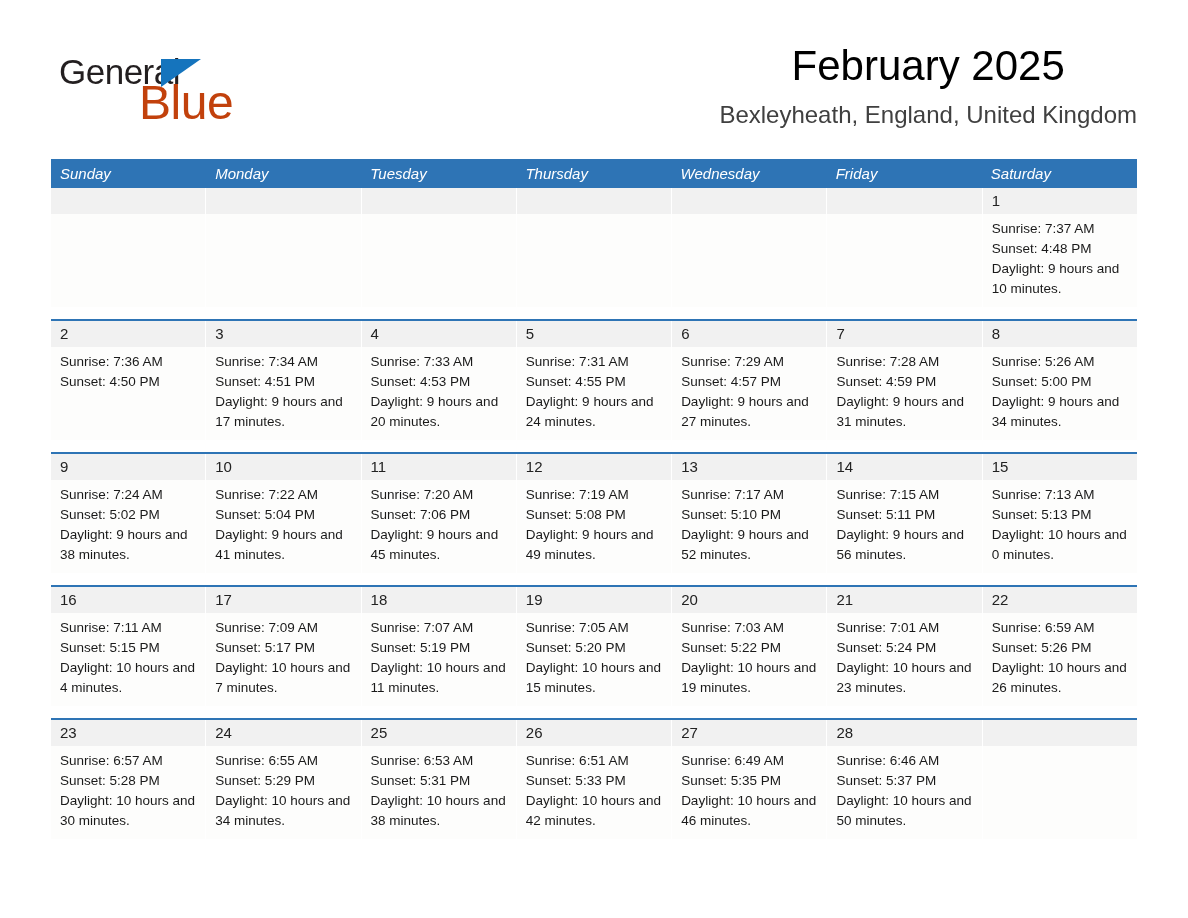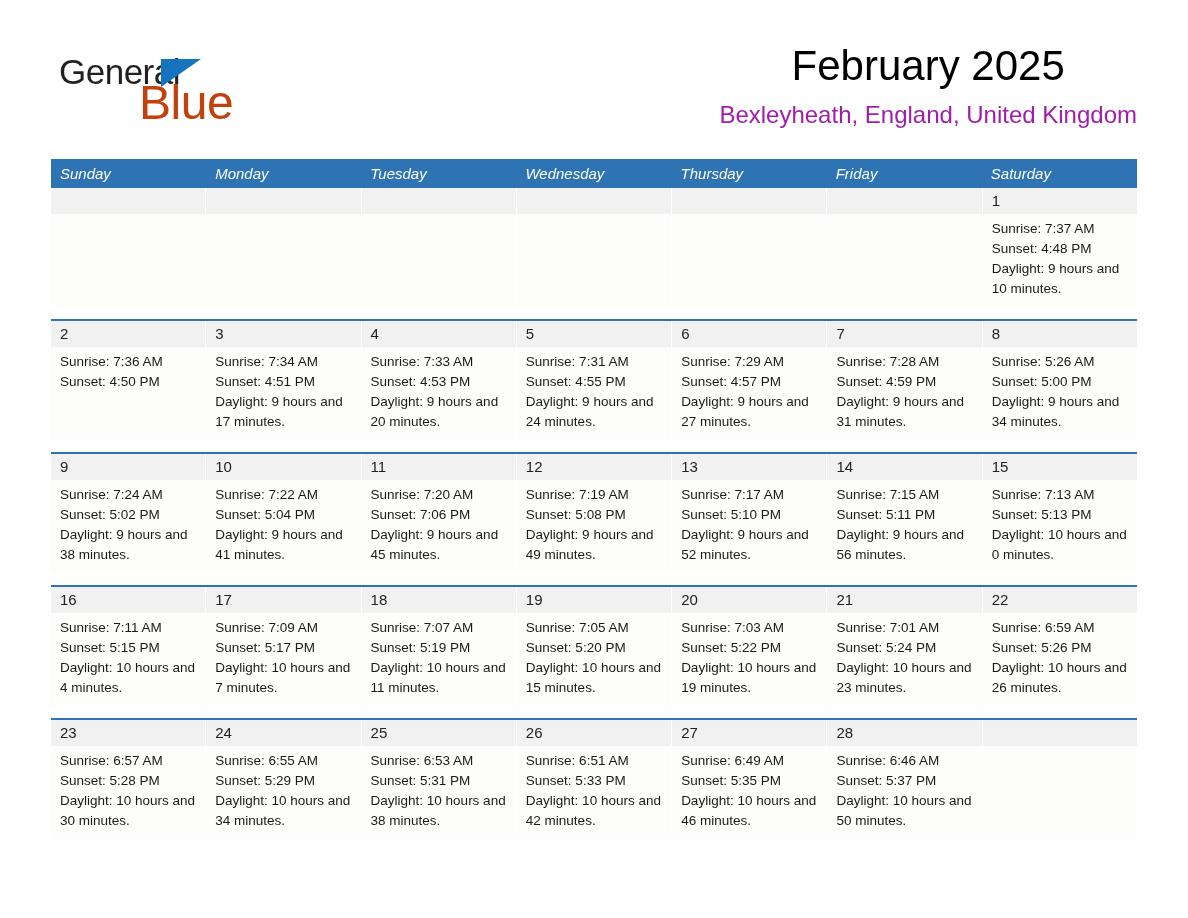--- a/index.html
+++ b/index.html
@@ -75,21 +75,21 @@
     font-size: 42px;
     font-weight: normal;
     color: #000000;
     line-height: 52px;
     white-space: nowrap;
     text-align: center;
   }
   .cal-subtitle {
     font-size: 24px;
     font-weight: normal;
-    color: #a21caf;
+    color: #404040;
     line-height: 34px;
     margin-top: 6px;
     white-space: nowrap;
   }
 
   
   .calendar {
     position: absolute;
     left: 51px;
     top: 159px;
@@ -174,22 +174,22 @@
       <div class="cal-subtitle">Bexleyheath, England, United Kingdom</div>
     </div>
 
   </div>
 
   <div class="calendar">
     <div class="weekday-row" id="weekday-row">
         <div class="weekday">Sunday</div>
         <div class="weekday">Monday</div>
         <div class="weekday">Tuesday</div>
+        <div class="weekday">Thursday</div>
         <div class="weekday">Wednesday</div>
-        <div class="weekday">Thursday</div>
         <div class="weekday">Friday</div>
         <div class="weekday">Saturday</div>
       </div>
     <div id="weeks-container">
         <div class="week-row first">
           <div class="day-cell empty">
             <div class="day-num"></div>
           </div>
           <div class="day-cell empty">
             <div class="day-num"></div>

